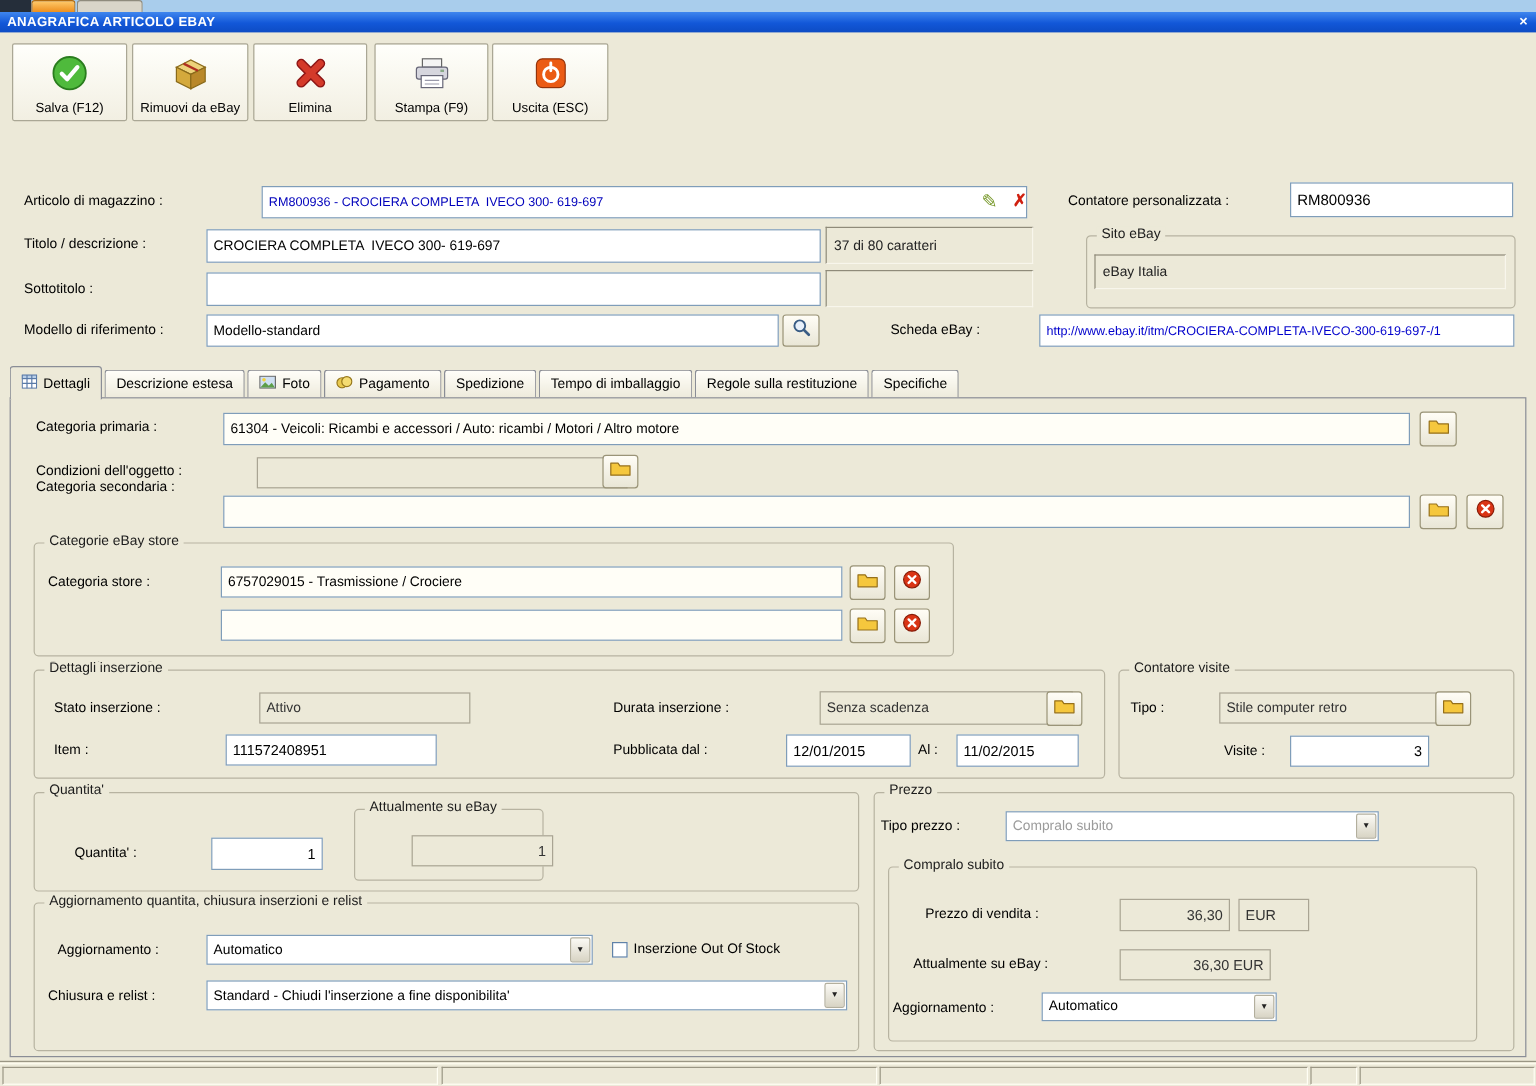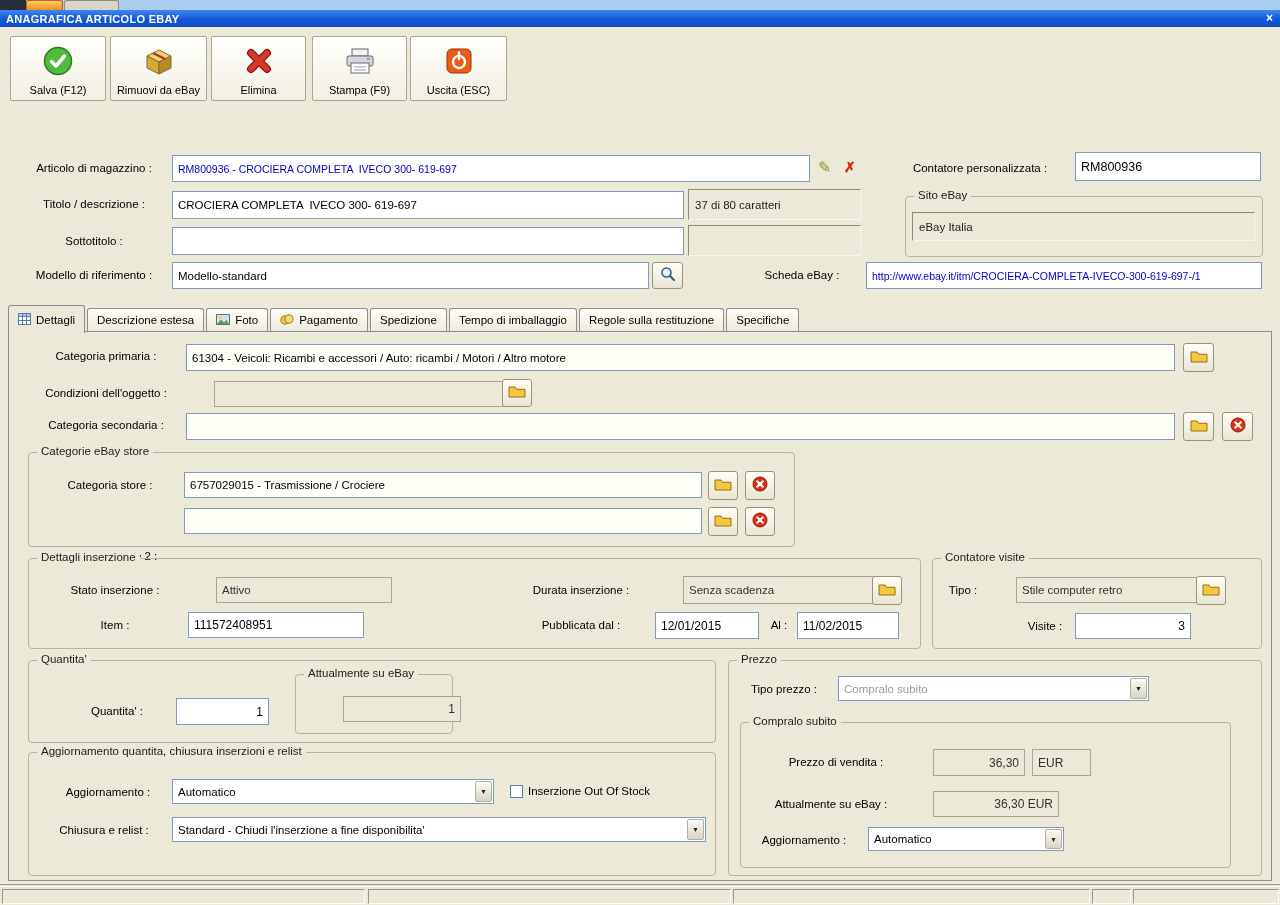--- a/index.html
+++ b/index.html
@@ -29,30 +29,30 @@
 
   
   .tbtn { position:absolute; top:36px; height:65px;
     background:linear-gradient(#fffffb,#f2efe2);
     border:1px solid #aaa795; border-radius:2px;
     display:flex; flex-direction:column; align-items:center; justify-content:space-between;
     padding:5px 2px 4px; font-size:11px; cursor:pointer; }
   .ticon { height:38px; display:flex; align-items:center; justify-content:center; }
 
   
-  .lbl { position:absolute; font-size:11.5px; text-align:center; white-space:nowrap; color:#000; }
+  .lbl { position:absolute; font-size:11.5px; text-align:left; white-space:nowrap; color:#000; }
   .field { position:absolute; background:#fff; border:1px solid #7f9db9;
     font-size:11.5px; display:flex; align-items:center; padding:0 5px;
     white-space:pre; overflow:hidden; }
   .field.right { justify-content:flex-end; }
   .field.gray { background:#ece9d8; border-color:#a9a493; color:#333;margin-left:28px; }
   .panelbox { position:absolute; background:#ece9d8; border:1px solid;
     border-color:#8f8b7a #f8f6ec #f8f6ec #8f8b7a;
     font-size:11.5px; display:flex; align-items:center; padding:0 6px; color:#222; white-space:pre; overflow:hidden; }
-  .blue { color:#0000bb; font-size:10.5px; }
+  .blue { color:#0000bb; font-size:10.5px;margin-left:46px; }
   .link { color:#0000cc; font-size:10.5px; }
 
   
   .grp { position:absolute; border:1px solid #b7b3a1; border-radius:4px; }
   .grp-lab { position:absolute; top:-8px; left:8px; background:#ece9d8; padding:0 4px;
     font-size:11.5px; color:#1c1c1c; white-space:nowrap; }
 
   
   .sbtn { position:absolute; background:linear-gradient(#fffdf6,#e9e6d6);
     border:1px solid #9a9478; border-radius:3px;
@@ -242,21 +242,21 @@
 </div>
 
 <span class="lbl" style="left:30px;top:387px;width:152px;">Condizioni dell'oggetto :</span>
 <div class="field gray" style="left:186px;top:381px;width:309px;height:26px;"></div>
 <div class="sbtn" style="left:502px;top:379px;width:30px;height:28px;">
   <span><svg width="18" height="13" viewBox="0 0 18 13">
         <path d="M1 2 h6 l1.6 2.3 H17 V12 H1 Z" fill="#f5c73d" stroke="#96701a" stroke-linejoin="round"></path>
       </svg></span>
 </div>
 
-<span class="lbl" style="left:30px;top:400px;width:152px;margin-top:19px;">Categoria secondaria :</span>
+<span class="lbl" style="left:30px;top:400px;width:152px;">Categoria secondaria :</span>
 <div class="field" style="left:186px;top:413px;width:989px;height:27px;background:#fffef7;"></div>
 <div class="sbtn" style="left:1183px;top:412px;width:31px;height:29px;">
   <span><svg width="18" height="13" viewBox="0 0 18 13">
         <path d="M1 2 h6 l1.6 2.3 H17 V12 H1 Z" fill="#f5c73d" stroke="#96701a" stroke-linejoin="round"></path>
       </svg></span>
 </div>
 <div class="sbtn" style="left:1222px;top:412px;width:31px;height:29px;">
   <span><svg width="16" height="16" viewBox="0 0 16 16">
         <circle cx="8" cy="8" r="7" fill="#da3415" stroke="#871c08"></circle>
         <path d="M5.2 5.2 L10.8 10.8 M10.8 5.2 L5.2 10.8" stroke="#fff" stroke-width="2" stroke-linecap="round"></path>

